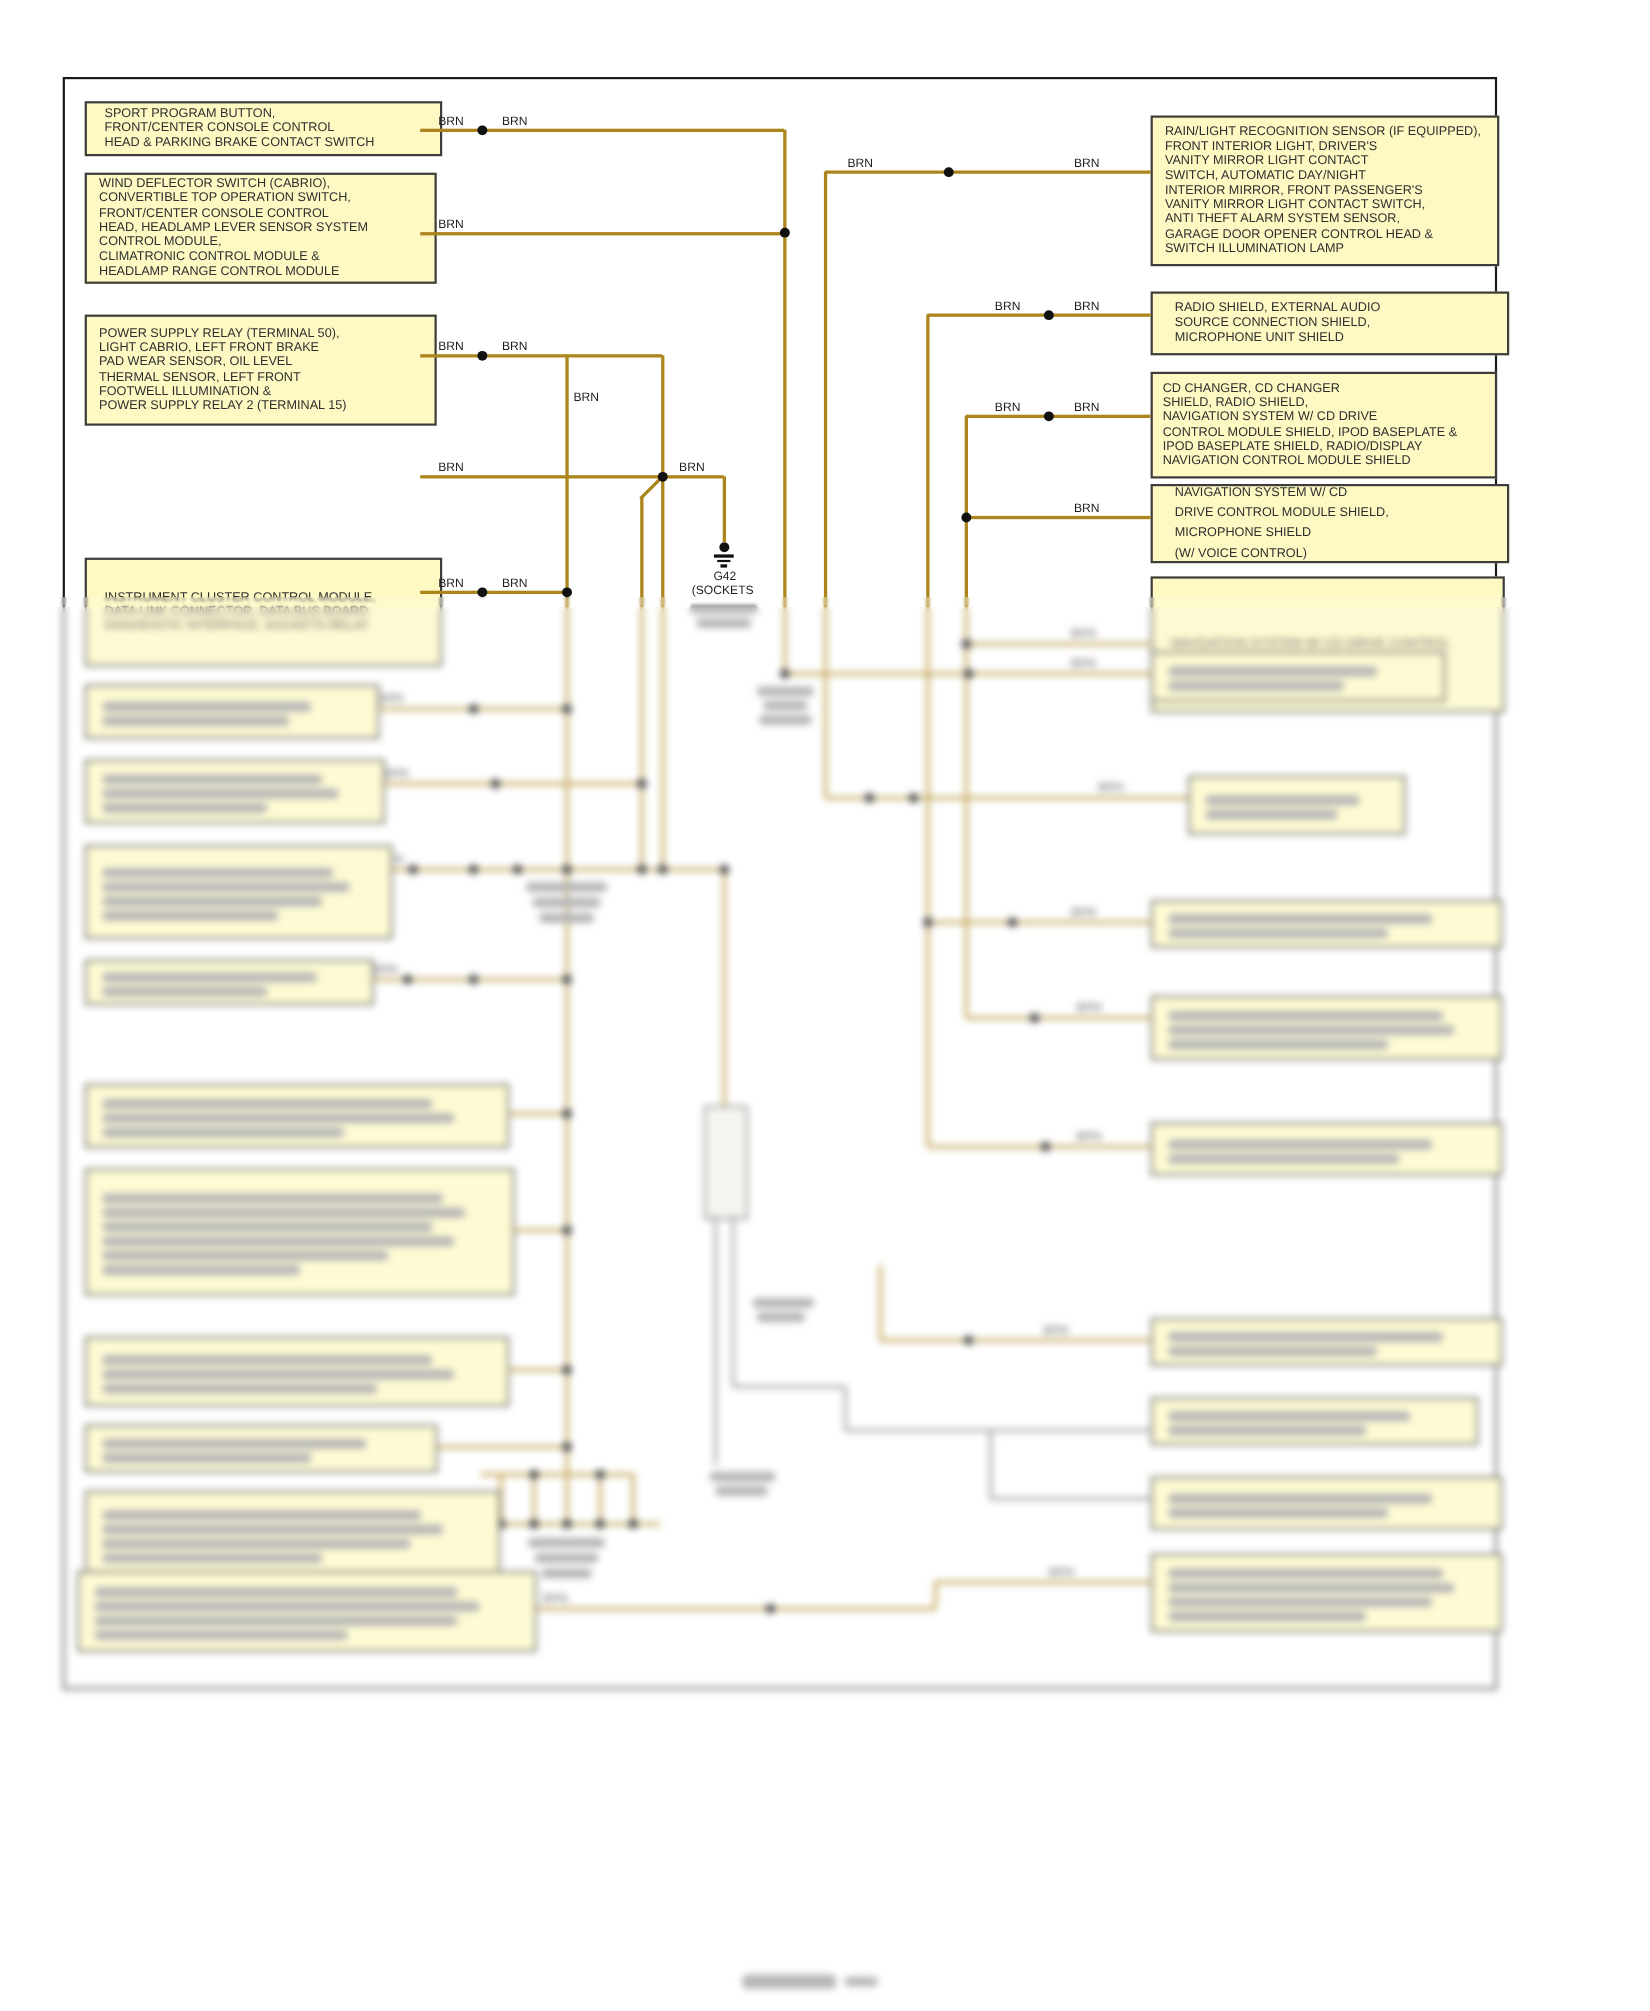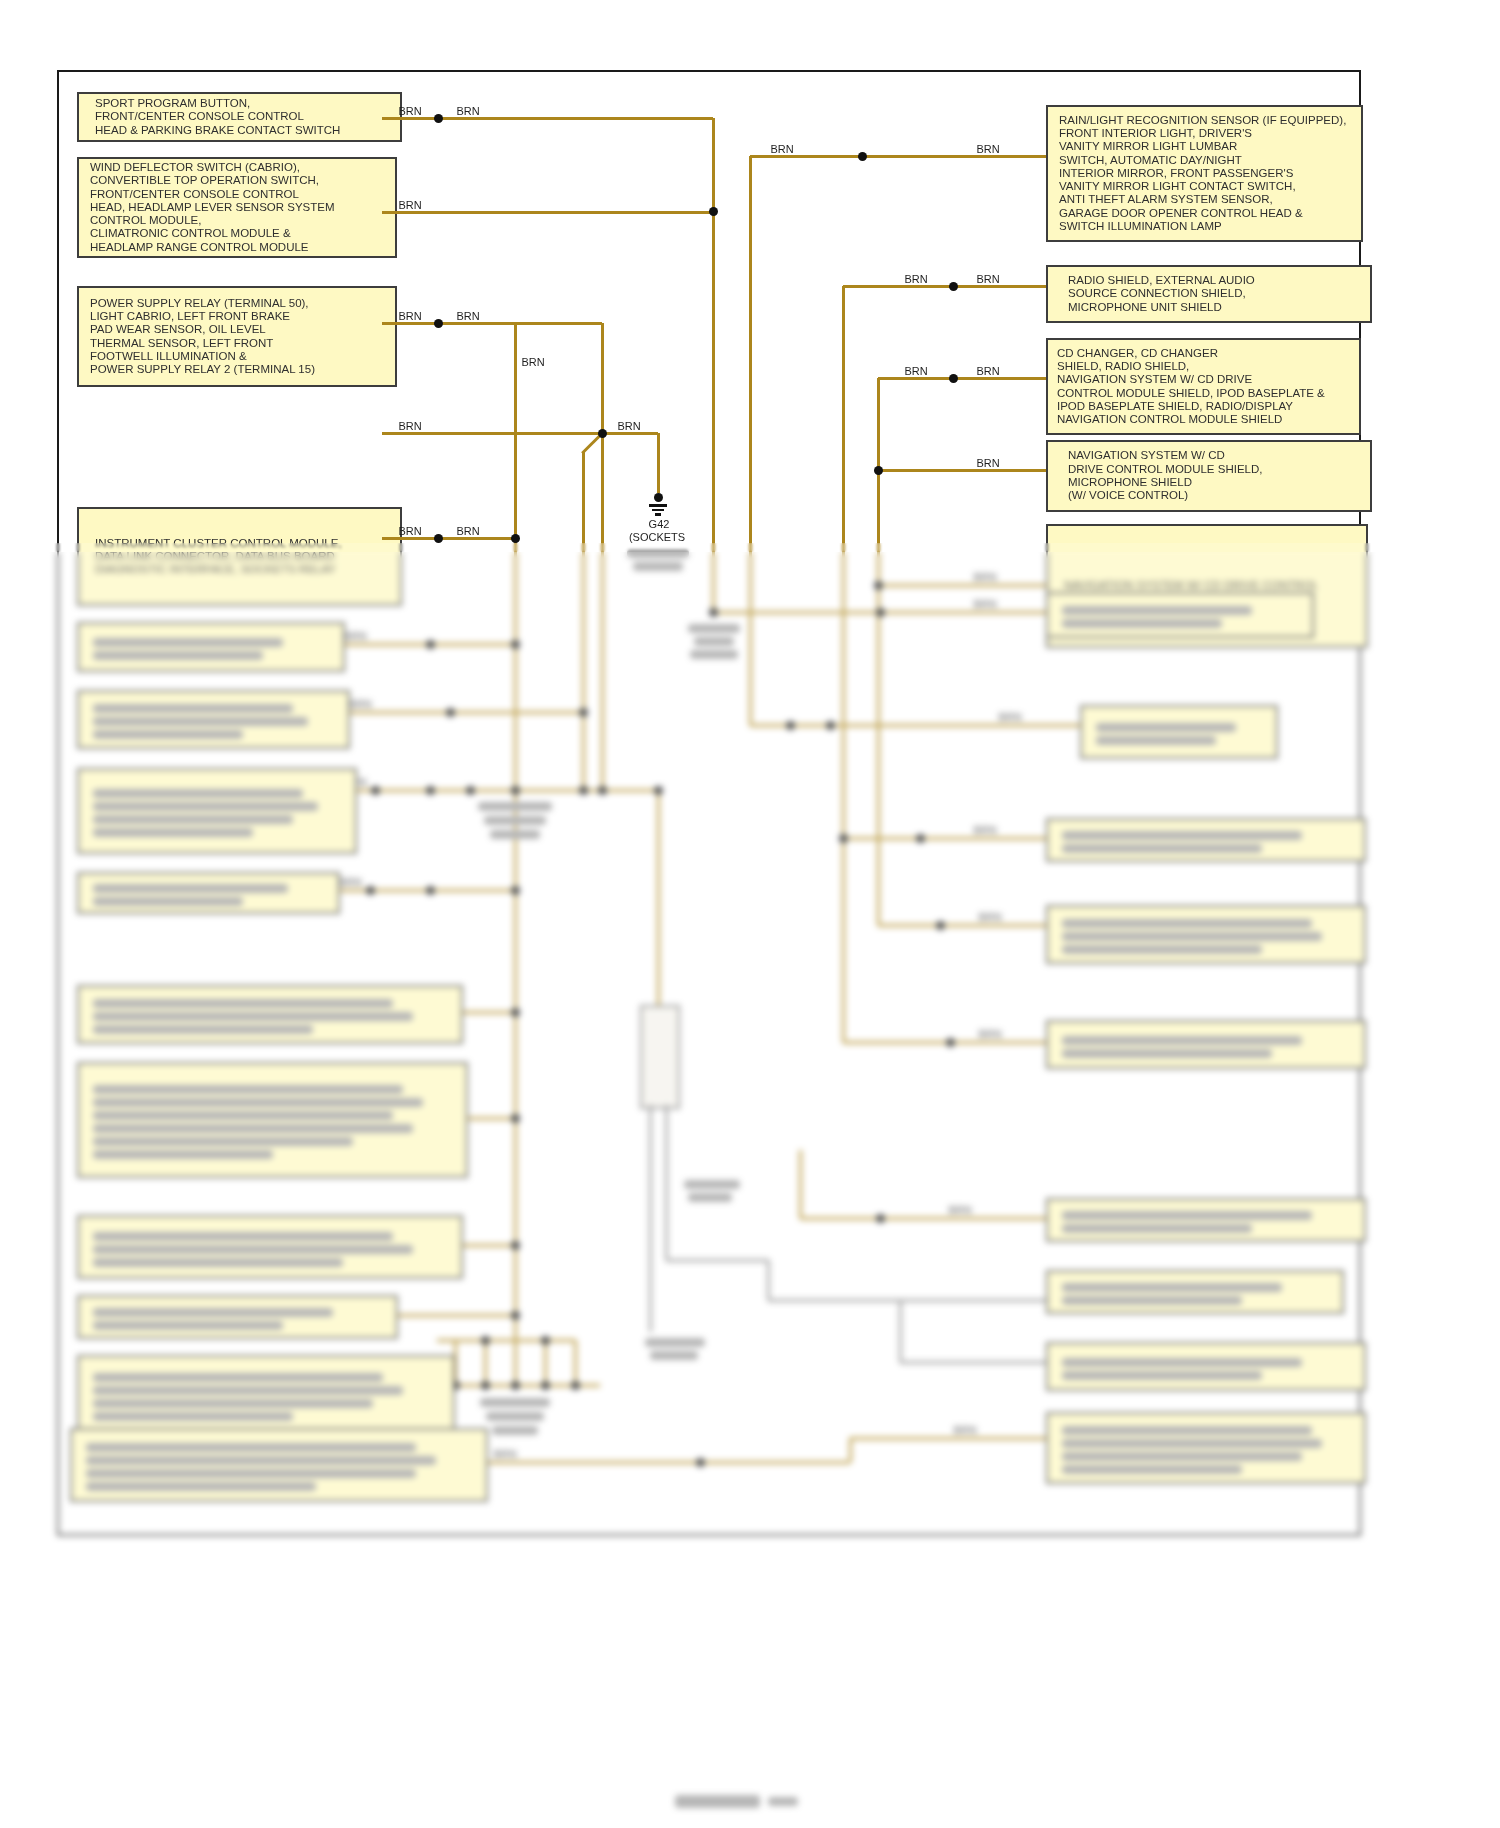--- a/index.html
+++ b/index.html
@@ -62,42 +62,42 @@
     </div>
   <div class="cbox" style="left:77px;top:507px;width:305px;height:95px;padding-left:16px;">
       <div class="tline">INSTRUMENT CLUSTER CONTROL MODULE,</div>
       <div class="tline">DATA LINK CONNECTOR, DATA BUS BOARD</div>
       <div class="tline">DIAGNOSTIC INTERFACE, SOCKETS RELAY</div>
     </div>
 
   <div class="cbox" style="left:1046px;top:105px;width:302px;height:133px;padding-left:11px;">
       <div class="tline">RAIN/LIGHT RECOGNITION SENSOR (IF EQUIPPED),</div>
       <div class="tline">FRONT INTERIOR LIGHT, DRIVER'S</div>
-      <div class="tline">VANITY MIRROR LIGHT LUMBAR</div>
+      <div class="tline">VANITY MIRROR LIGHT CONTACT</div>
       <div class="tline">SWITCH, AUTOMATIC DAY/NIGHT</div>
       <div class="tline">INTERIOR MIRROR, FRONT PASSENGER'S</div>
       <div class="tline">VANITY MIRROR LIGHT CONTACT SWITCH,</div>
       <div class="tline">ANTI THEFT ALARM SYSTEM SENSOR,</div>
       <div class="tline">GARAGE DOOR OPENER CONTROL HEAD &amp;</div>
       <div class="tline">SWITCH ILLUMINATION LAMP</div>
     </div>
   <div class="cbox" style="left:1046px;top:338px;width:302px;height:93px;padding-left:9px;">
       <div class="tline">CD CHANGER, CD CHANGER</div>
       <div class="tline">SHIELD, RADIO SHIELD,</div>
       <div class="tline">NAVIGATION SYSTEM W/ CD DRIVE</div>
       <div class="tline">CONTROL MODULE SHIELD, IPOD BASEPLATE &amp;</div>
       <div class="tline">IPOD BASEPLATE SHIELD, RADIO/DISPLAY</div>
       <div class="tline">NAVIGATION CONTROL MODULE SHIELD</div>
     </div>
   <div class="cbox" style="left:1046px;top:265px;width:302px;height:54px;padding-left:20px;">
       <div class="tline">RADIO SHIELD, EXTERNAL AUDIO</div>
       <div class="tline">SOURCE CONNECTION SHIELD,</div>
       <div class="tline">MICROPHONE UNIT SHIELD</div>
     </div>
-  <div class="cbox" style="left:1046px;top:440px;width:302px;height:68px;padding-left:20px;">
+  <div class="cbox" style="left:1046px;top:440px;width:302px;height:68px;padding-left:20px;justify-content:space-between;">
       <div class="tline">NAVIGATION SYSTEM W/ CD</div>
       <div class="tline">DRIVE CONTROL MODULE SHIELD,</div>
       <div class="tline">MICROPHONE SHIELD</div>
       <div class="tline">(W/ VOICE CONTROL)</div>
     </div>
   <div class="cbox" style="left:1046px;top:524px;width:302px;height:120px;padding-left:16px;">
       <div class="tline">NAVIGATION SYSTEM W/ CD DRIVE CONTROL</div>
     </div>
 
   <div>

